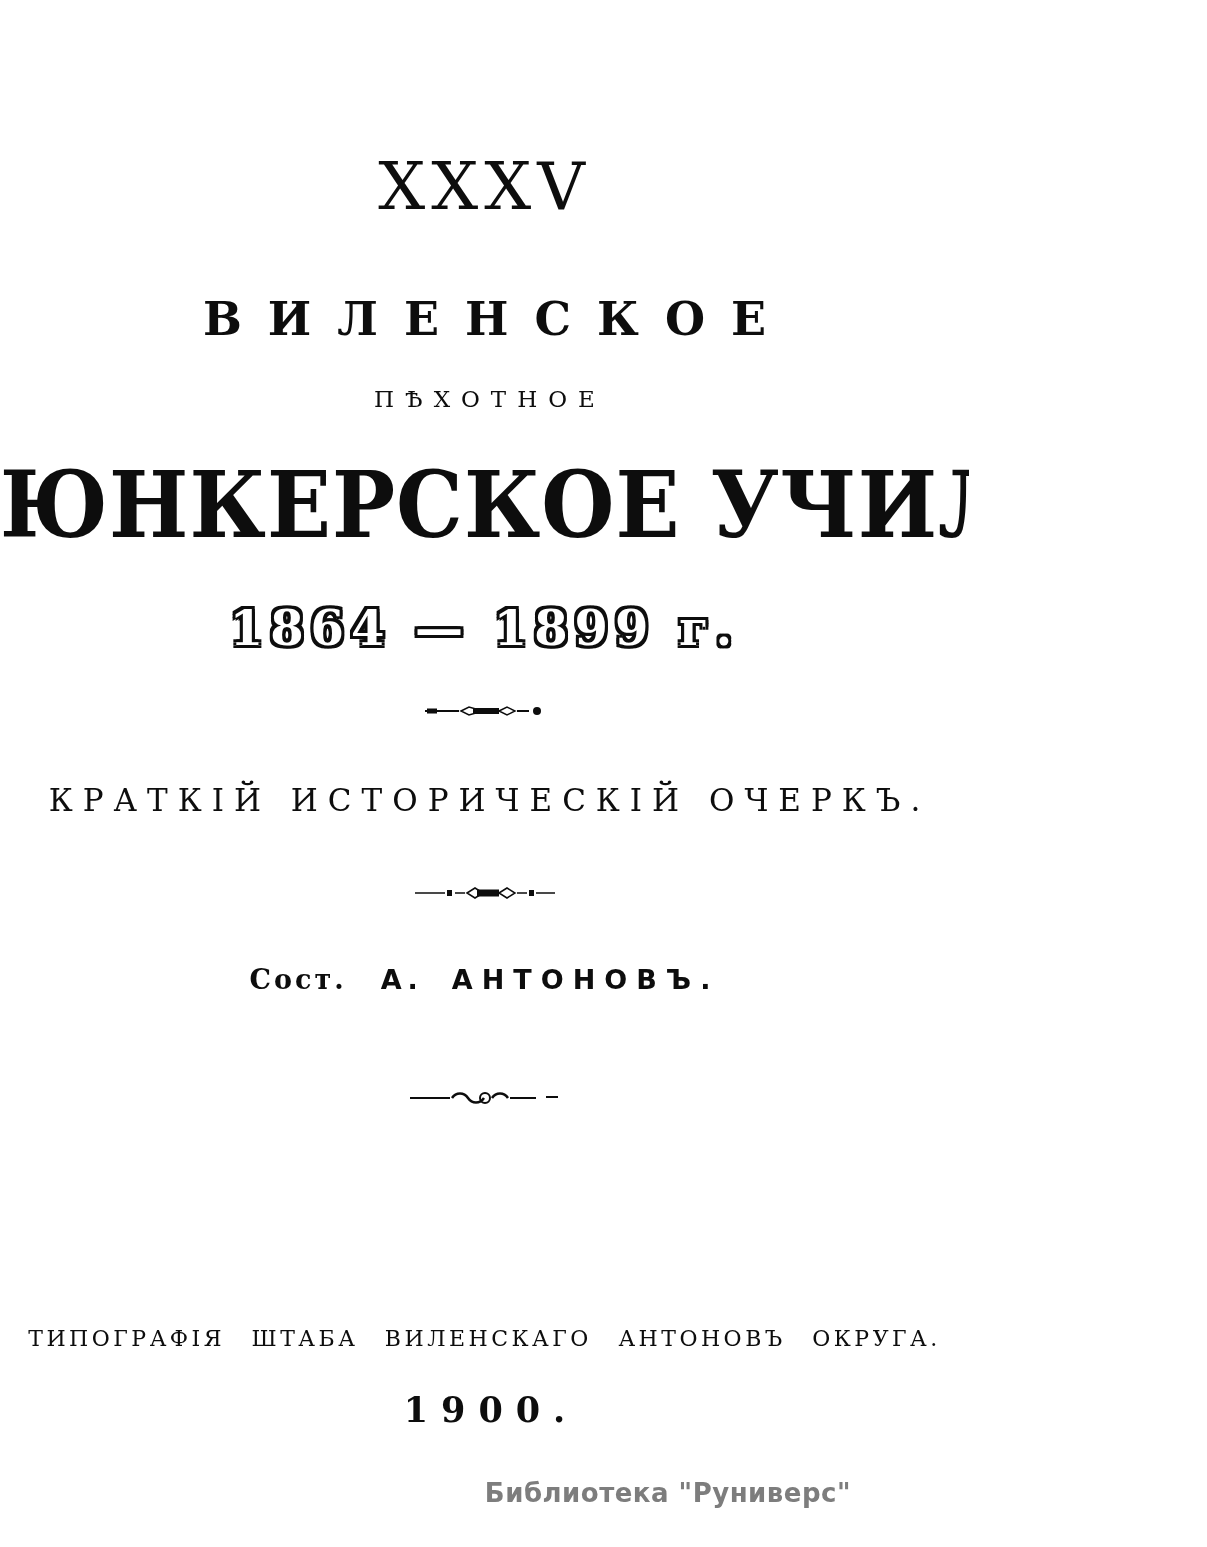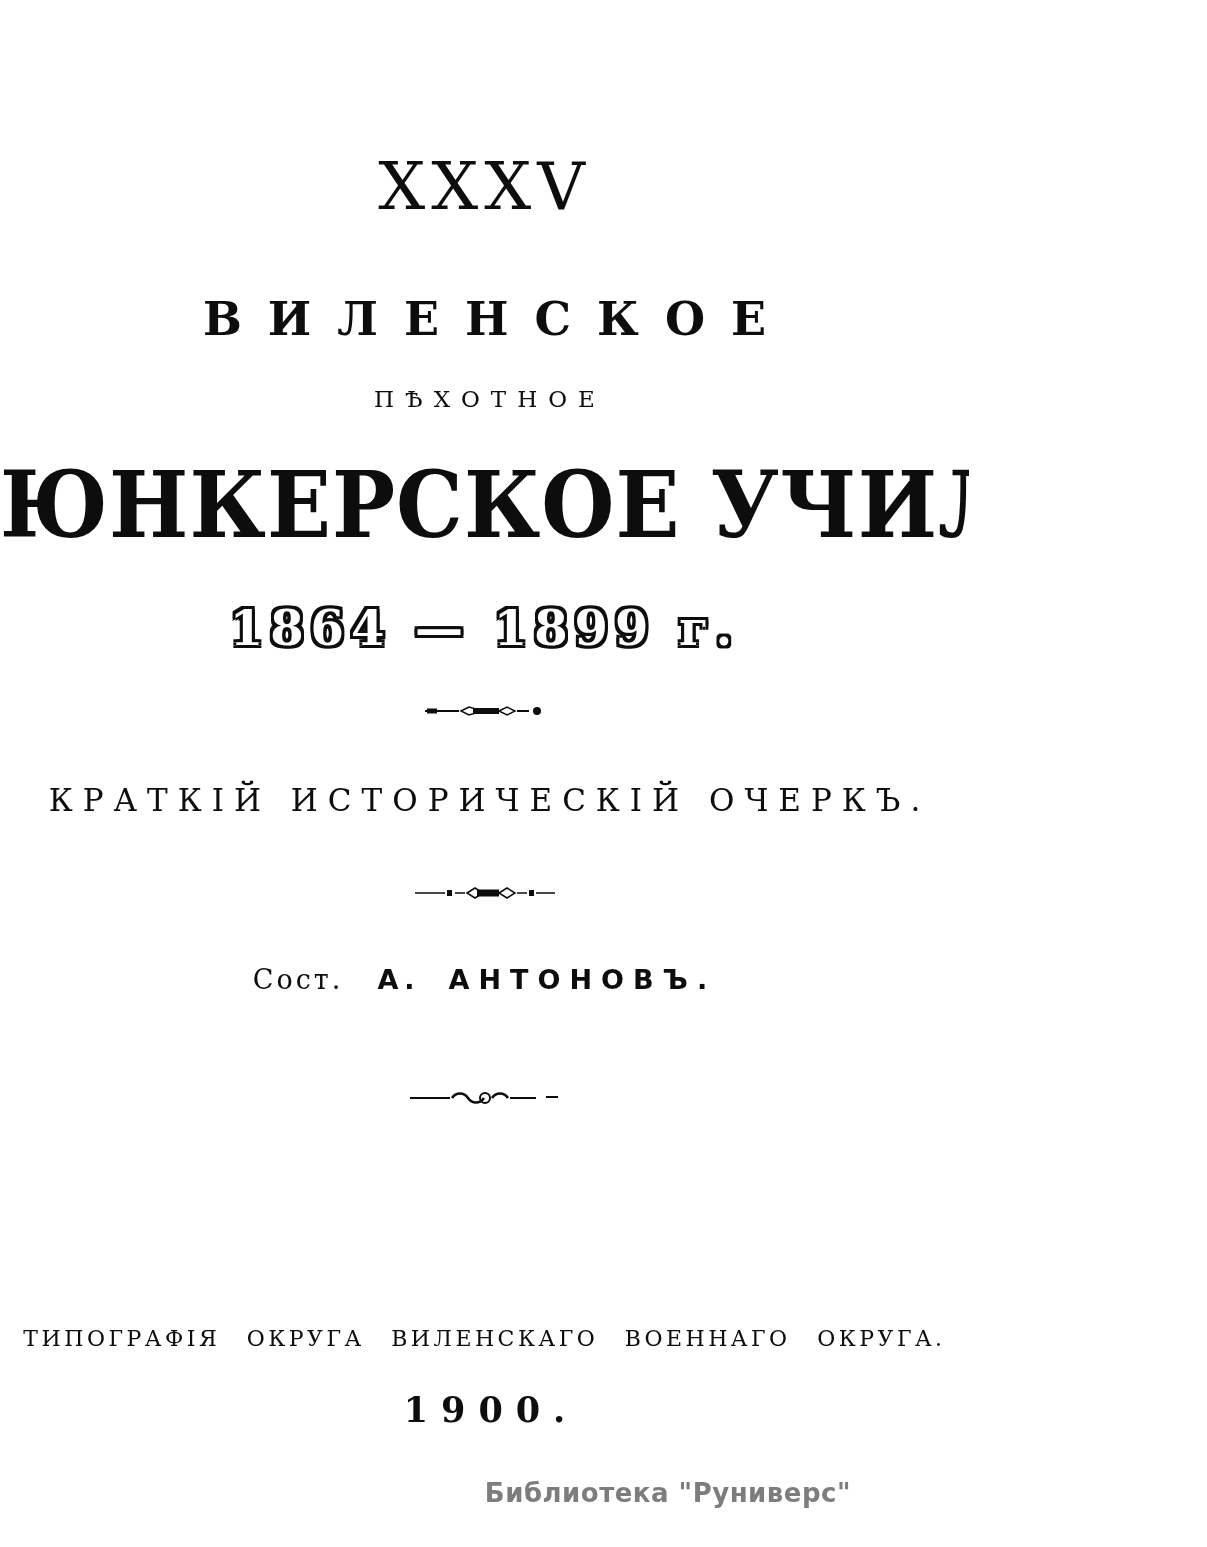--- a/index.html
+++ b/index.html
@@ -82,21 +82,21 @@
     letter-spacing: 10px;
     text-indent: 10px;
   }
 
   .author-line {
     top: 964px;
     font-size: 27px;
   }
   .author-prefix {
     font-family: "DejaVu Serif", serif;
-    font-weight: 400;
+    font-weight: 700;
     letter-spacing: 3px;
     margin-right: 34px;
   }
   .author-initial {
     font-family: "DejaVu Sans", sans-serif;
     font-weight: 700;
     letter-spacing: 6px;
     margin-right: 28px;
   }
   .author-name {
@@ -194,19 +194,19 @@
       <path class="ornament-stroke" d="M0 10 H40" stroke-width="2"></path>
       <path class="ornament-stroke" d="M42 10 C46 4, 54 4, 58 10 S 70 16, 74 10" stroke-width="2.5"></path>
       <path class="ornament-stroke" d="M70 10 a5 5 0 1 1 10 0 a5 5 0 1 1 -10 0" stroke-width="2"></path>
       <path class="ornament-stroke" d="M82 10 C86 4, 94 4, 98 10" stroke-width="2.5"></path>
       <path class="ornament-stroke" d="M100 10 H126" stroke-width="2"></path>
       <path class="ornament-stroke" d="M136 9 H148" stroke-width="2"></path>
     </svg>
   </div>
 
 
-  <div class="centered imprint-publisher">ТИПОГРАФІЯ ОКРУГА ВИЛЕНСКАГО ВОЕННАГО ОКРУГА.</div>
+  <div class="centered imprint-publisher">ТИПОГРАФІЯ ШТАБА ВИЛЕНСКАГО АНТОНОВЪ ОКРУГА.</div>
 
   <div class="centered imprint-year">1900.</div>
 
   <div class="watermark">Библиотека "Руниверс"</div>
 
 </div>
 
 </body></html>

